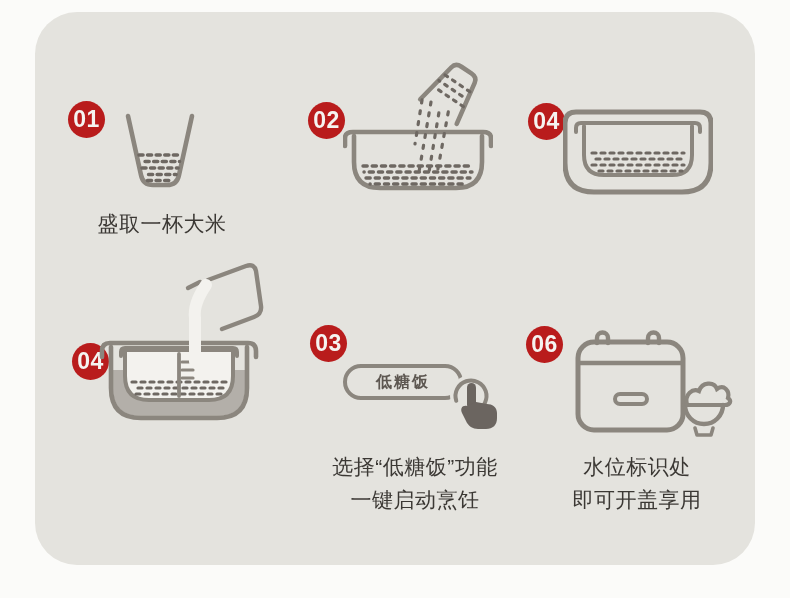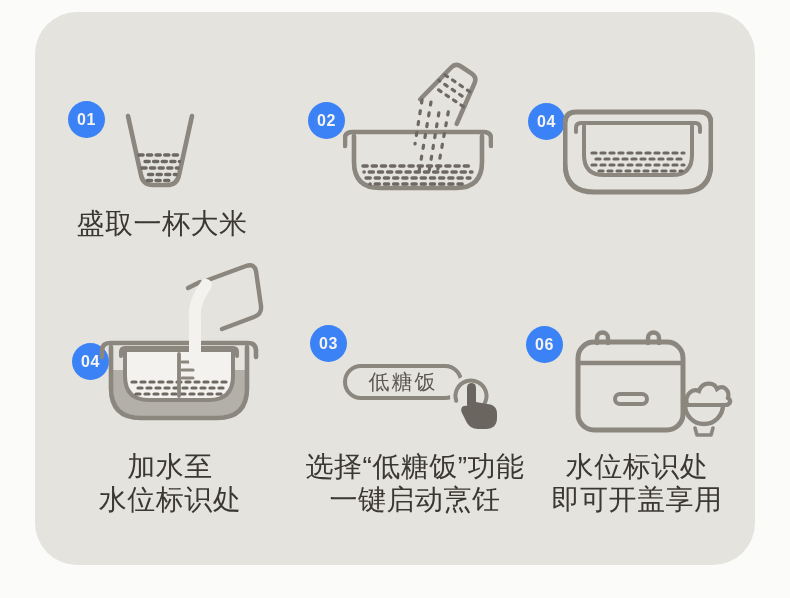--- a/index.html
+++ b/index.html
@@ -9,36 +9,36 @@
     font-family:"Liberation Sans","DejaVu Sans",sans-serif;
     position:relative;overflow:hidden;
   }
   .card{
     position:absolute;left:35px;top:12px;
     width:720px;height:553px;
     background:#e4e3de;border-radius:42px;
   }
   .badge{
     position:absolute;width:37px;height:37px;border-radius:50%;
-    background:#3b82f6;color:#f5f4f1;
-    font-size:16px;font-weight:bold;
+    background:#b91c1c;color:#f5f4f1;
+    font-size:23px;font-weight:bold;
     display:flex;align-items:center;justify-content:center;
     letter-spacing:0.5px;
   }
   .caption{
     position:absolute;width:200px;text-align:center;
-    color:#3b3834;font-size:28px;line-height:33px;
+    color:#3b3834;font-size:21px;line-height:33px;
     white-space:pre-line;letter-spacing:0.5px;
   }
   .art{position:absolute;}
   .pill{
     position:absolute;left:308px;top:352px;width:120px;height:36px;
     box-sizing:border-box;border:4px solid #8b867e;border-radius:19px;
     display:flex;align-items:center;justify-content:center;
-    color:#5d5751;font-size:21px;font-weight:normal;letter-spacing:2px;
+    color:#5d5751;font-size:16px;font-weight:bold;letter-spacing:2px;
   }
   .tap{position:absolute;left:410px;top:358px;width:62px;height:68px;}
   svg{display:block;}
 </style>
 </head>
 <body>
 
 <div class="card">
 
   <div class="badge" style="left:33px;top:89px">
@@ -144,22 +144,20 @@
       <path d="M13,89 V130 Q13,160 43,160 H119 Q149,160 149,130 V89" fill="none" stroke="#8b867e" stroke-width="4.6" stroke-linecap="round"></path>
 
       <g fill="none" stroke="#8b867e" stroke-width="4.4" stroke-linecap="round" stroke-linejoin="round">
         <path d="M90,30 L102,24"></path>
         <path d="M110,22 L148,8 Q156,5 158,13 L163,48 Q164,56 156,59 L124,71"></path>
       </g>
 
       <path d="M108,27 Q95,46 97,60 V104" fill="none" stroke="#f3f2ee" stroke-width="12" stroke-linecap="round"></path>
     </svg>
   </div>
-  <div class="caption" style="left:35px;top:438px">加水至
-水位标识处</div>
 
   <div class="badge" style="left:275px;top:313px">
     <span>03</span>
   </div>
   <div class="pill">
     <span>低糖饭</span>
   </div>
   <div class="tap">
     <svg width="62" height="68" viewBox="0 0 62 68">
       <circle cx="26" cy="26" r="21" fill="#e4e3de"></circle>

